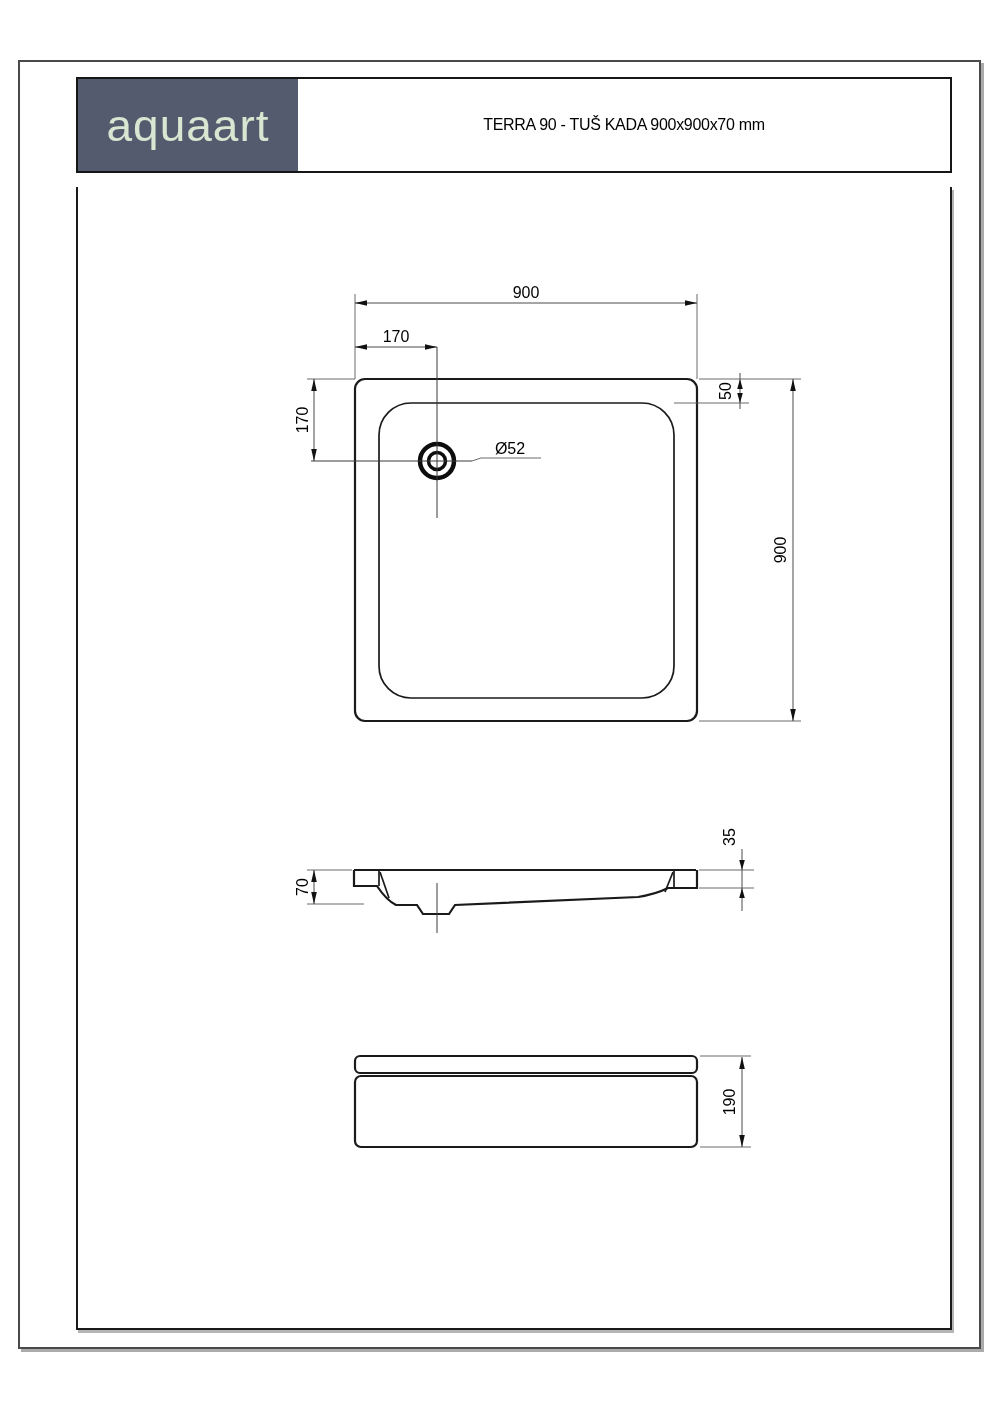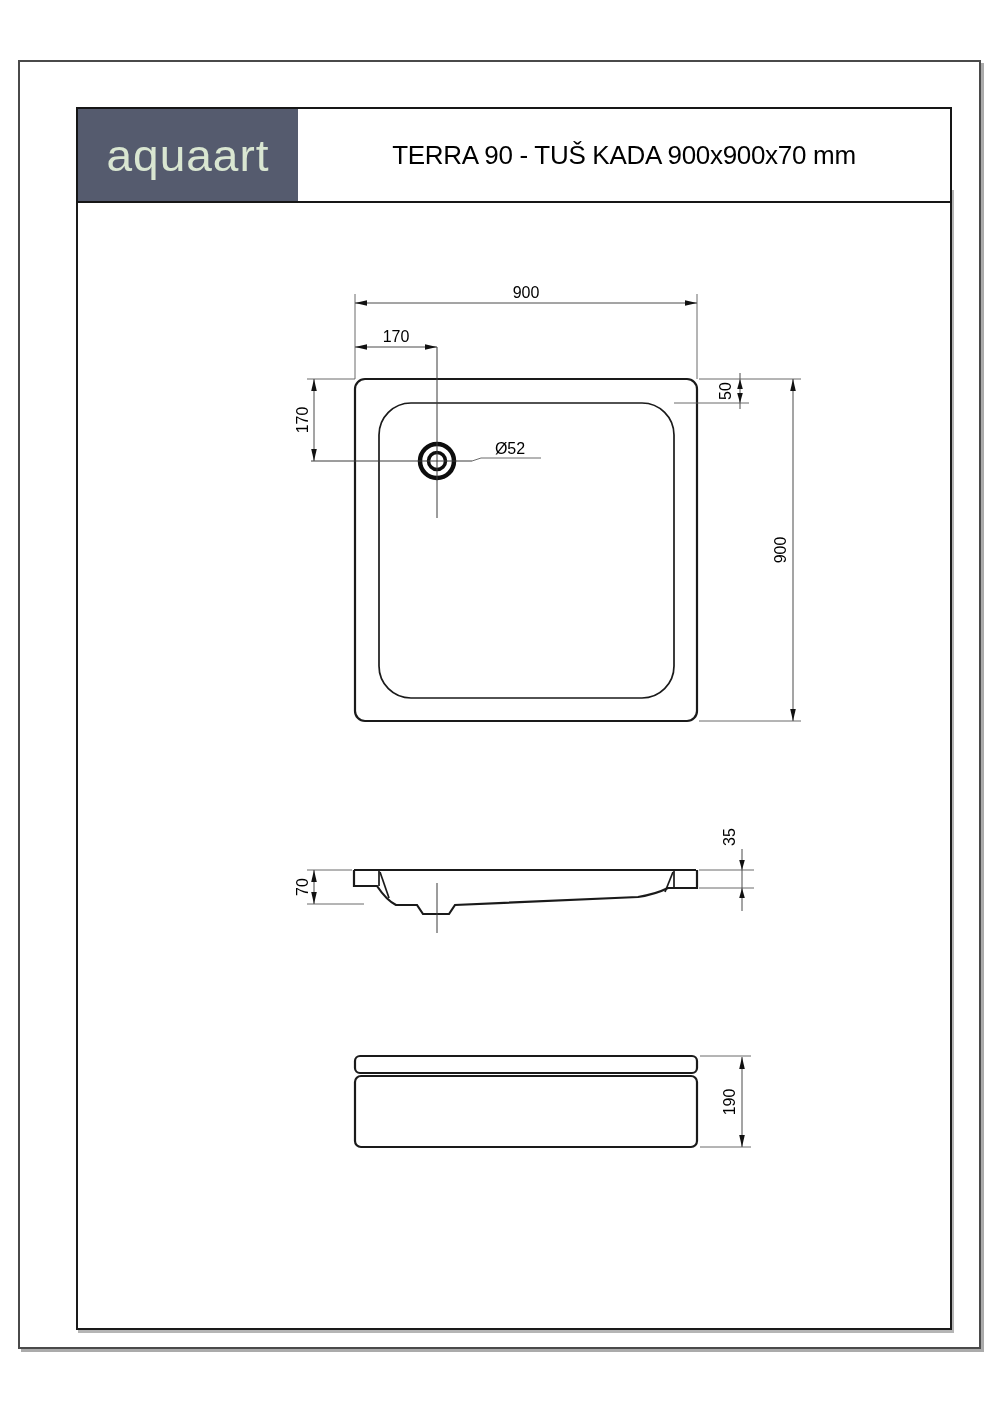--- a/index.html
+++ b/index.html
@@ -6,37 +6,37 @@
   body{
     width:1000px;height:1414px;position:relative;background:#ffffff;
     font-family:"Liberation Sans",sans-serif;
   }
   .outer-frame{
     position:absolute;left:18px;top:60px;width:963px;height:1289px;
     border:2px solid #4a4a4a;box-sizing:border-box;
     box-shadow:3px 3px 0 #ababab;background:#ffffff;
   }
   .header{
-    position:absolute;left:76px;top:107px;width:876px;height:96px;
+    position:absolute;left:76px;top:77px;width:876px;height:96px;
     border:2px solid #161616;box-sizing:border-box;background:#ffffff;
     display:flex;align-items:stretch;z-index:2;
   }
   .logo-box{
     width:220px;flex:0 0 220px;display:flex;align-items:center;justify-content:center;
     background:#555b6e;
   }
   .logo-text{
     font-size:46px;font-weight:400;letter-spacing:1px;color:#d9e6d1;
     line-height:1;transform:scaleY(0.98);
   }
   .title-area{
     flex:1;display:flex;align-items:center;justify-content:center;
   }
   .title-text{
-    font-size:26px;font-weight:400;letter-spacing:-0.3px;color:#000000;
+    font-size:16px;font-weight:400;letter-spacing:-0.3px;color:#000000;
     white-space:nowrap;
   }
   .drawing-frame{
     position:absolute;left:76px;top:187px;width:876px;height:1143px;
     border:2px solid #1a1a1a;border-top:none;box-sizing:border-box;
     box-shadow:2px 3px 0 #b5b5b5;background:#ffffff;z-index:1;
   }
   .drawing-frame svg{position:absolute;left:0;top:0;}
   
   .shape{fill:none;stroke:#1a1a1a;stroke-width:2.2;}

